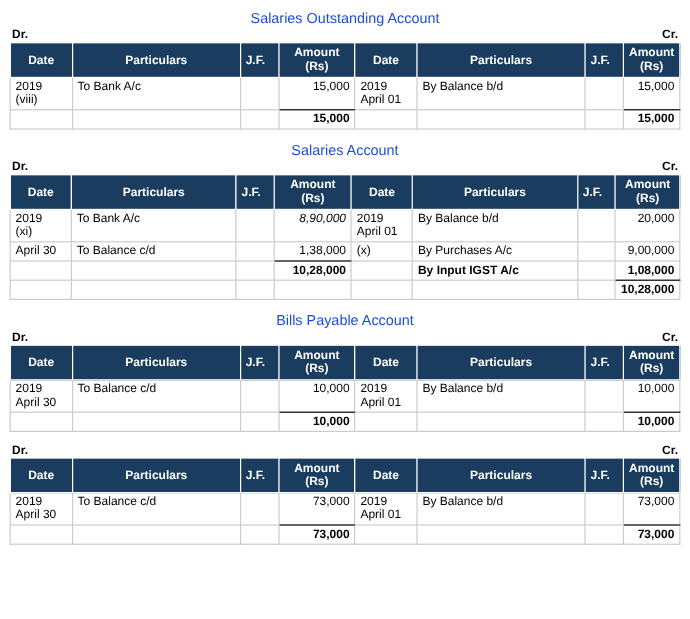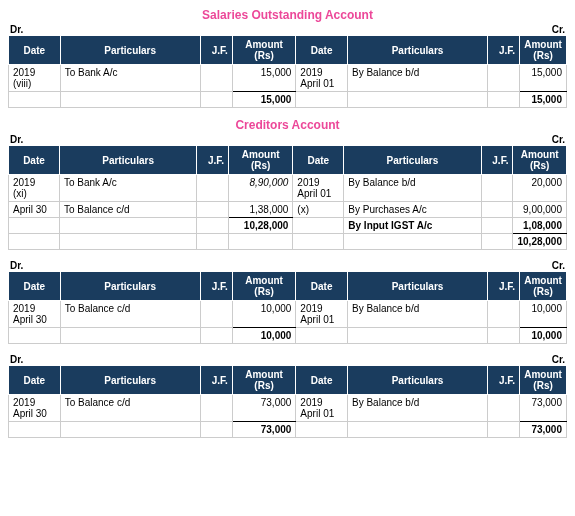--- a/index.html
+++ b/index.html
@@ -8,24 +8,24 @@
       font-size: 11px;
       background: #fff;
       padding: 8px;
       width: 575px;
     }
     .account-block {
       margin-bottom: 10px;
     }
     .account-title {
       text-align: center;
-      font-weight: bold;
+      font-weight: normal;
       font-size: 12px;
       margin-bottom: 2px;
-      color: #ec4899;
+      color: #1d4ed8;
     }
     .dr-cr-row {
       display: flex;
       justify-content: space-between;
       font-size: 10px;
       font-weight: bold;
       color: #000;
       padding: 0 2px;
     }
     table {
@@ -43,21 +43,21 @@
     }
     td {
       border: 1px solid #ccc;
       padding: 2px 4px;
       font-size: 10px;
       vertical-align: top;
       color: #000;
     }
     .col-date { width: 10%; }
     .col-particulars { width: 28%; }
-    .col-jf { width: 6%; text-align: right; }
+    .col-jf { width: 6%; text-align: left; }
     .col-amount { width: 12%; }
     .total-row td { border-top: 1px solid #000; font-weight: bold; }
   </style>
 </head>
 <body>
 
 <div id="accounts-container">
     <div class="account-block">
       <div class="account-title">Salaries Outstanding Account</div>
       <div class="dr-cr-row">
@@ -97,21 +97,21 @@
             <td style="text-align: right;">15,000</td>
             <td style="white-space: pre-line;"></td>
             <td></td>
             <td style="text-align: center;"></td>
             <td style="text-align: right;">15,000</td>
           </tr>
         </tbody>
       </table>
     </div>
     <div class="account-block">
-      <div class="account-title">Creditors Account</div>
+      <div class="account-title">Salaries Account</div>
       <div class="dr-cr-row">
         <span>Dr.</span>
         <span>Cr.</span>
       </div>
       <table>
         <thead>
     <tr>
       <th class="col-date">Date</th>
       <th class="col-particulars">Particulars</th>
       <th class="col-jf">J.F.</th>
@@ -162,20 +162,21 @@
             <td style="text-align: right;"></td>
             <td style="white-space: pre-line;"></td>
             <td></td>
             <td style="text-align: center;"></td>
             <td style="text-align: right;">10,28,000</td>
           </tr>
         </tbody>
       </table>
     </div>
     <div class="account-block">
+      <div class="account-title">Bills Payable  Account</div>
       <div class="dr-cr-row">
         <span>Dr.</span>
         <span>Cr.</span>
       </div>
       <table>
         <thead>
     <tr>
       <th class="col-date">Date</th>
       <th class="col-particulars">Particulars</th>
       <th class="col-jf">J.F.</th>

